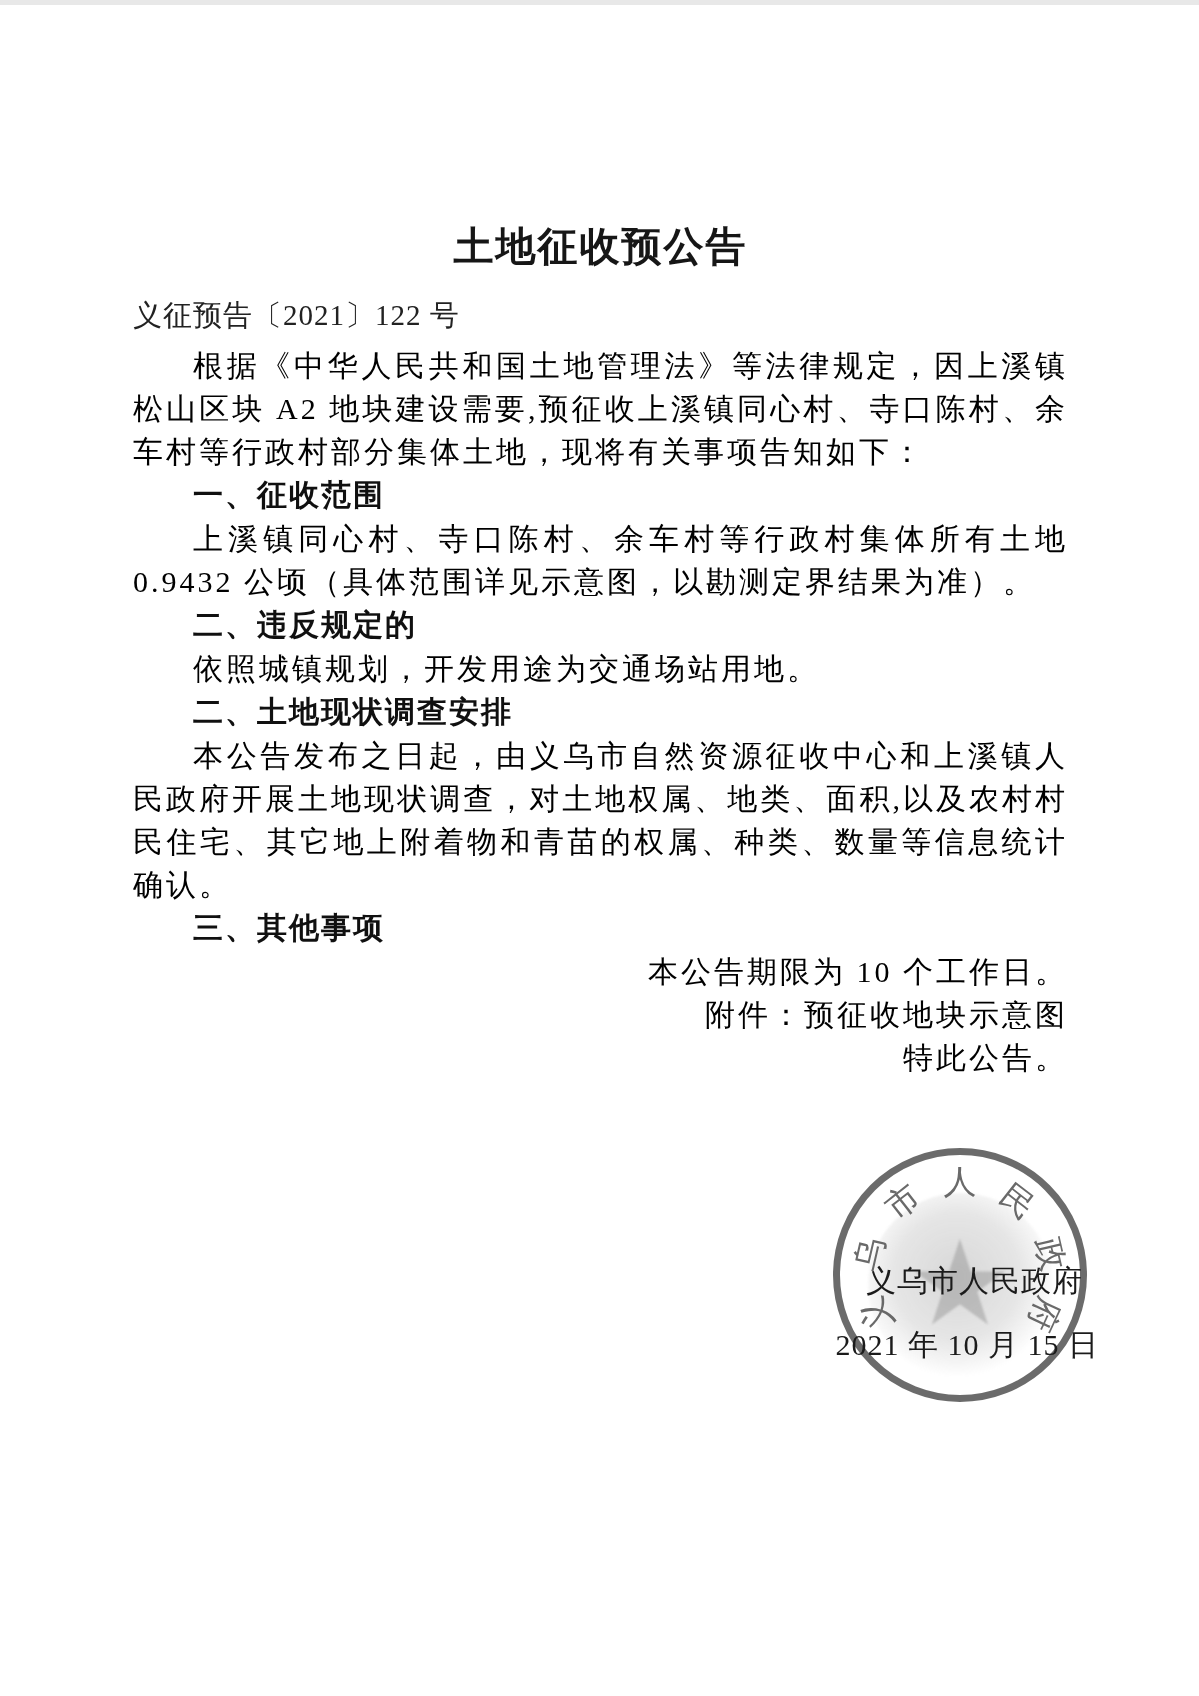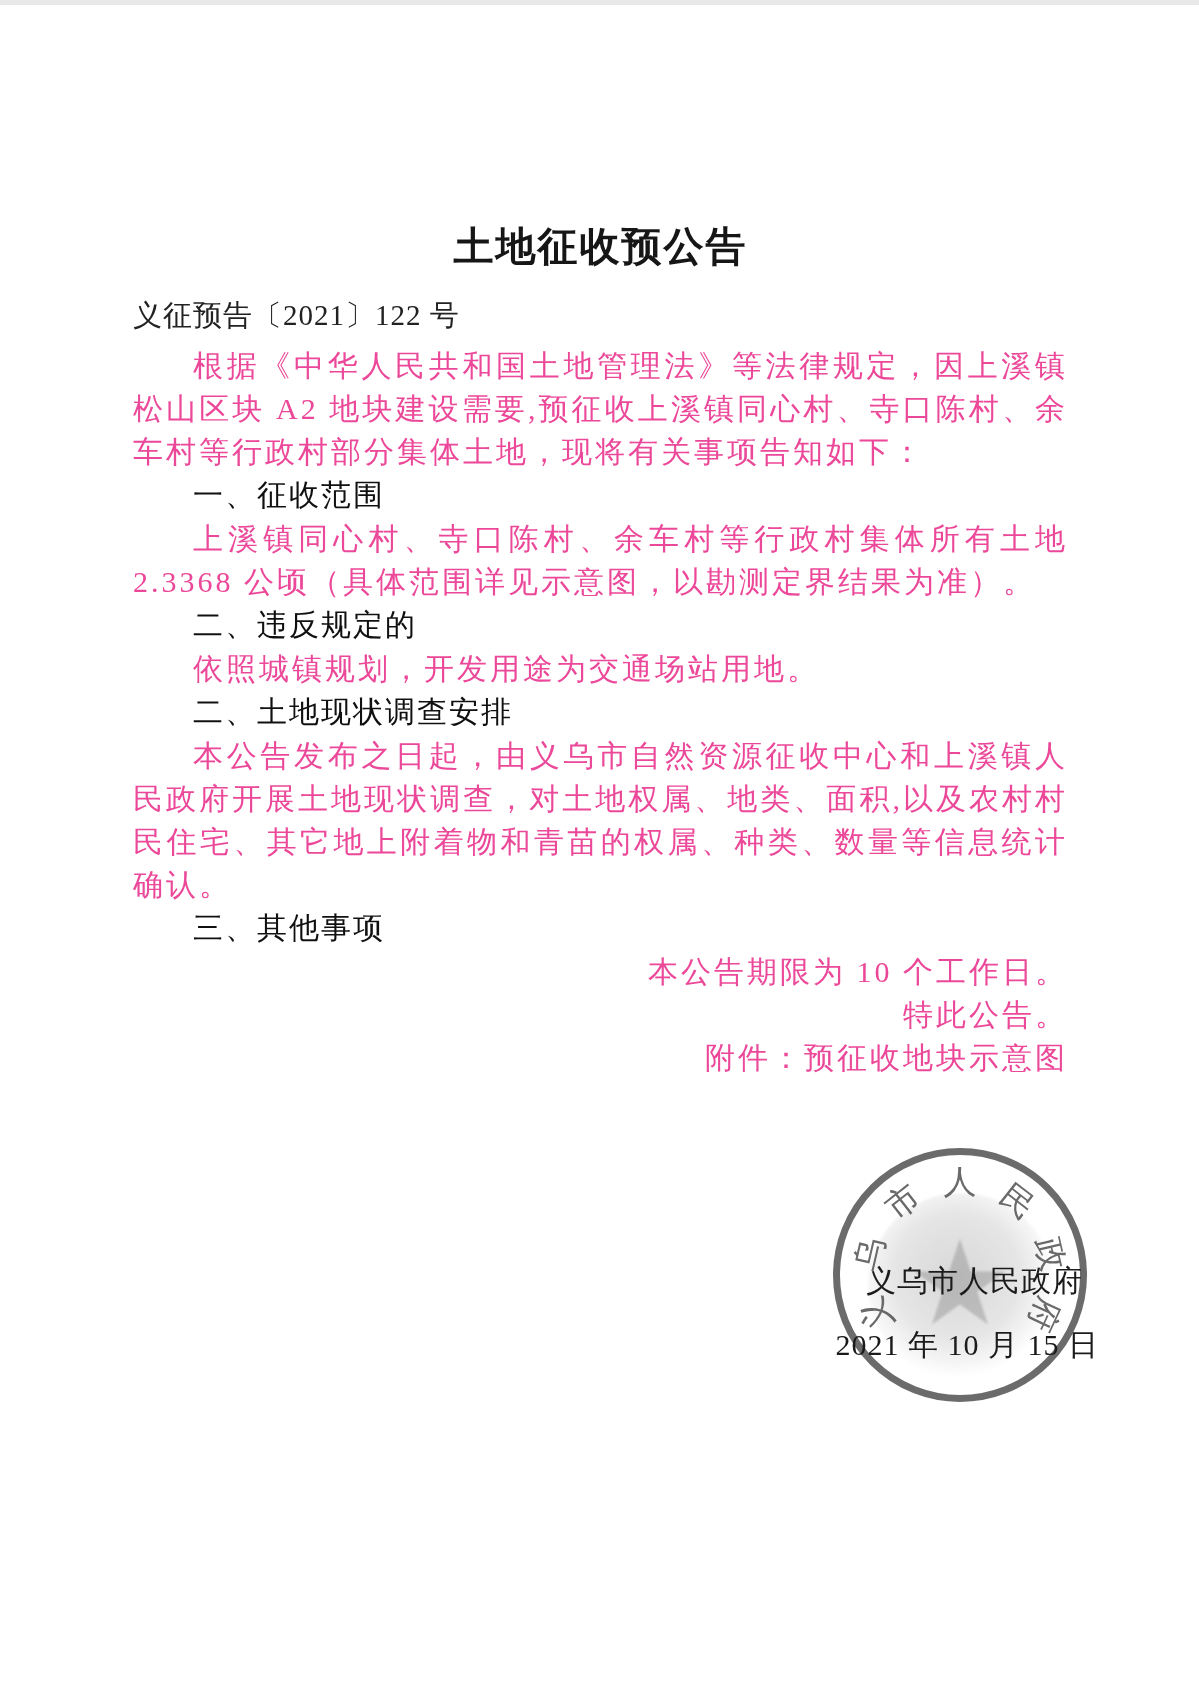--- a/index.html
+++ b/index.html
@@ -31,28 +31,28 @@
     letter-spacing:1px;
     color:#222;
   }
   .para {
     margin:0;
     font-size:30px;
     line-height:43px;
     letter-spacing:3px;
     text-align:justify;
     text-indent:2em;
-    color:#ec4899;
+    color:#000000;
   }
   .closing { text-align:right; }
   .sec-heading {
     margin:0;
     font-size:30px;
     line-height:44px;
-    font-weight:400;
+    font-weight:700;
     font-family:"Liberation Sans","DejaVu Sans",sans-serif;
     text-indent:2em;
     letter-spacing:2px;
     color:#101010;
   }
   
   .signature {
     position:absolute;
     top:1256px; right:116px;
     font-size:30px;
@@ -124,33 +124,33 @@
 
 <div class="page">
 
   <div class="content">
     <h1 class="doc-title">土地征收预公告</h1>
     <div class="doc-number">义征预告〔2021〕122 号</div>
 
     <p class="para">根据《中华人民共和国土地管理法》等法律规定，因上溪镇松山区块 A2 地块建设需要,预征收上溪镇同心村、寺口陈村、余车村等行政村部分集体土地，现将有关事项告知如下：</p>
 
     <h2 class="sec-heading">一、征收范围</h2>
-    <p class="para">上溪镇同心村、寺口陈村、余车村等行政村集体所有土地 2.3368 公顷（具体范围详见示意图，以勘测定界结果为准）。</p>
+    <p class="para">上溪镇同心村、寺口陈村、余车村等行政村集体所有土地 0.9432 公顷（具体范围详见示意图，以勘测定界结果为准）。</p>
 
     <h2 class="sec-heading">二、违反规定的</h2>
     <p class="para">依照城镇规划，开发用途为交通场站用地。</p>
 
     <h2 class="sec-heading">二、土地现状调查安排</h2>
     <p class="para">本公告发布之日起，由义乌市自然资源征收中心和上溪镇人民政府开展土地现状调查，对土地权属、地类、面积,以及农村村民住宅、其它地上附着物和青苗的权属、种类、数量等信息统计确认。</p>
 
     <h2 class="sec-heading">三、其他事项</h2>
 
     <p class="para closing">本公告期限为 10 个工作日。</p>
+    <p class="para closing">附件：预征收地块示意图</p>
     <p class="para closing">特此公告。</p>
-    <p class="para closing">附件：预征收地块示意图</p>
   </div>
 
   <div class="signature">义乌市人民政府</div>
   <div class="sign-date">2021 年 10 月 15 日</div>
 
   <div class="seal">
     <span class="seal-star">★</span>
     <span class="seal-char c0">义</span>
     <span class="seal-char c1">乌</span>
     <span class="seal-char c2">市</span>

